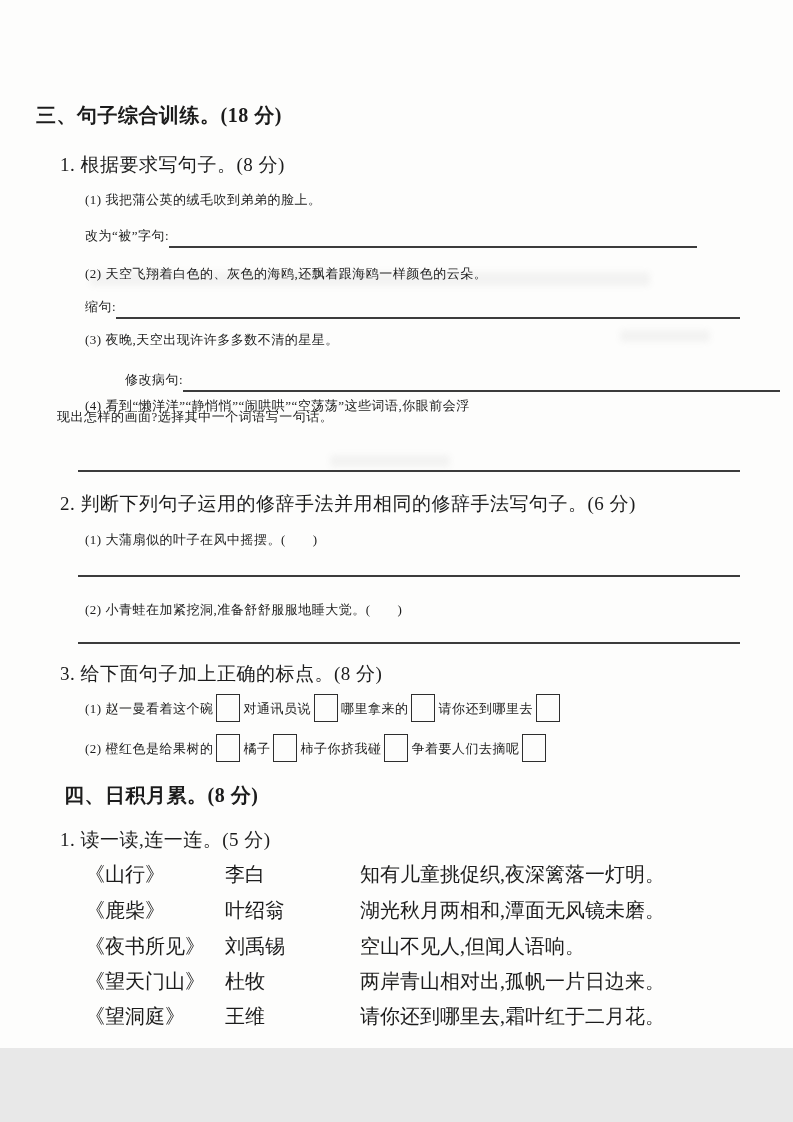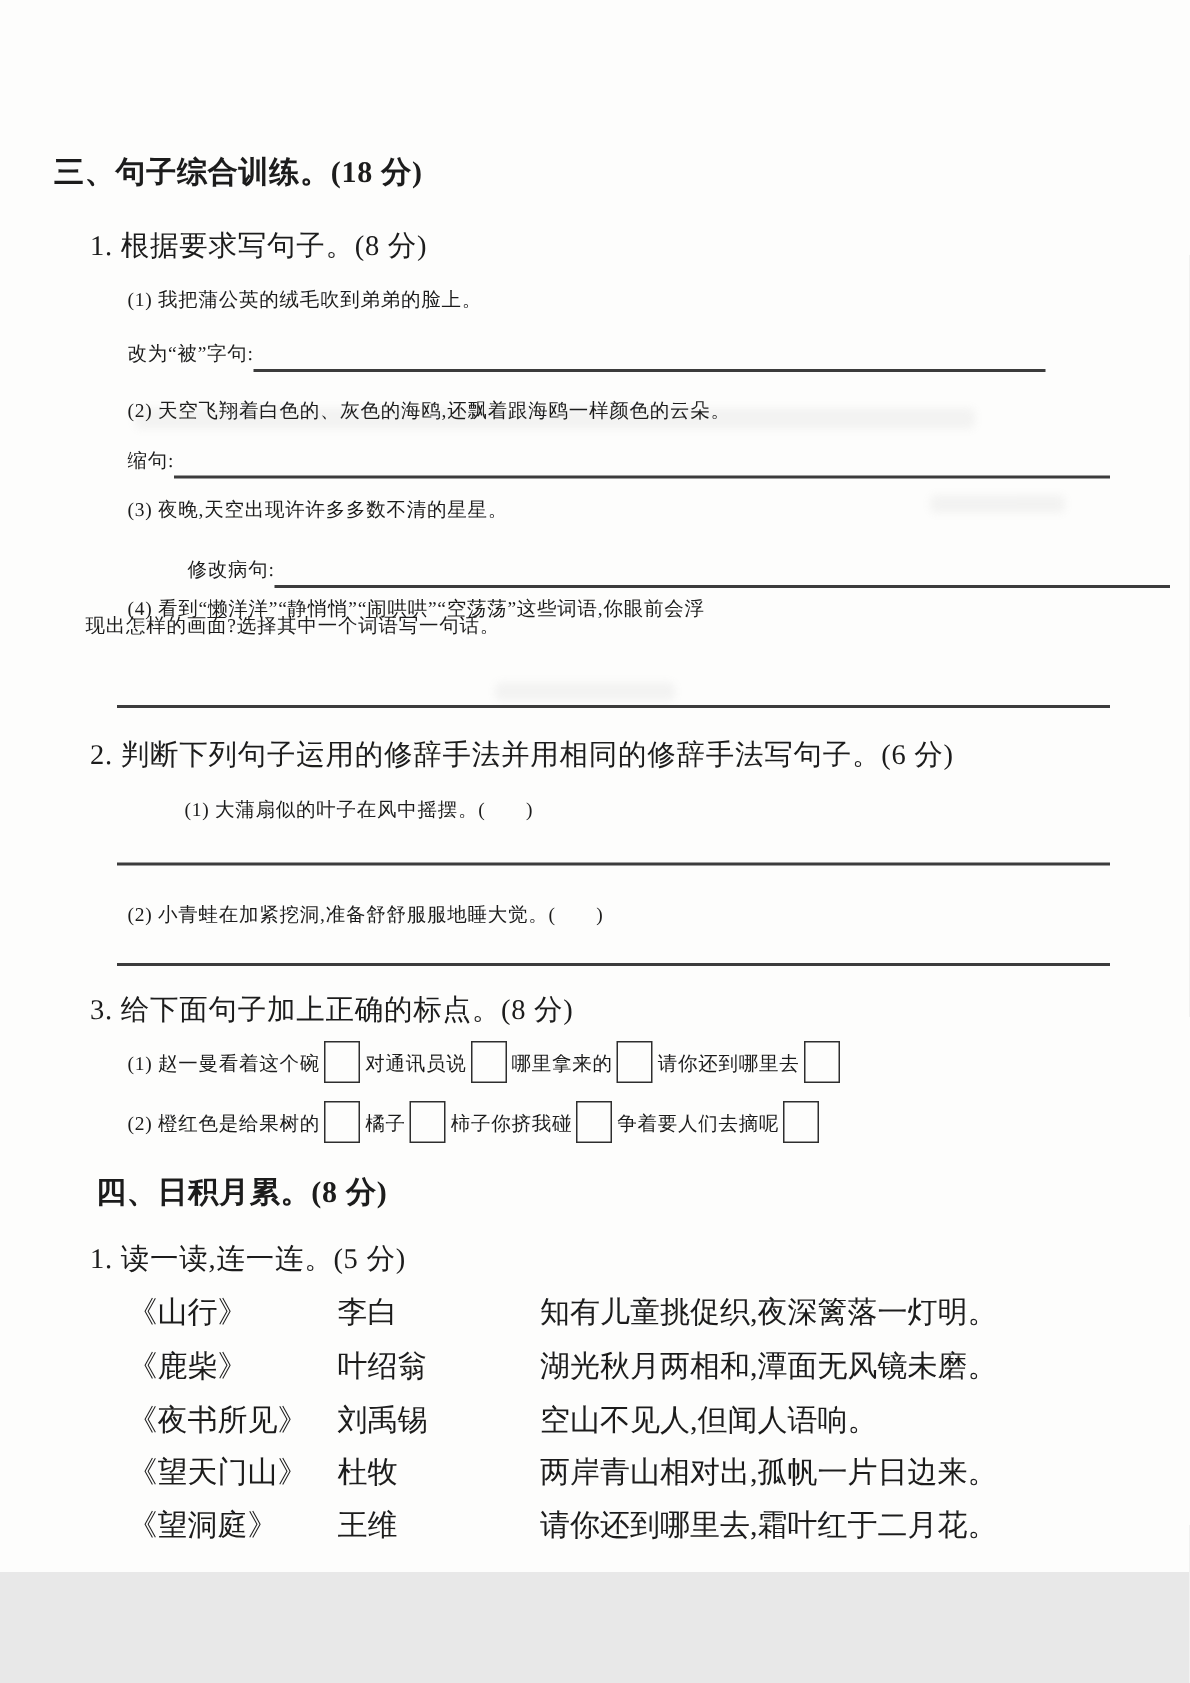--- a/index.html
+++ b/index.html
@@ -97,21 +97,21 @@
     <span class="fill" style="flex:1;"></span>
   </div>
 
   <div class="line" style="left:85px; top:394px;">(4) 看到“懒洋洋”“静悄悄”“闹哄哄”“空荡荡”这些词语,你眼前会浮</div>
   <div class="line" style="left:36px; top:405px;margin-left:21px;">现出怎样的画面?选择其中一个词语写一句话。</div>
 
   <div class="blank-line" style="left:78px; top:446px; width:662px;"></div>
 
   <div class="line q-label" style="left:60px; top:492px;">2. 判断下列句子运用的修辞手法并用相同的修辞手法写句子。(6 分)</div>
 
-  <div class="line" style="left:85px; top:528px;margin-left:38px;">(1) 大蒲扇似的叶子在风中摇摆。(　　)</div>
+  <div class="line" style="left:85px; top:528px;">(1) 大蒲扇似的叶子在风中摇摆。(　　)</div>
 
   <div class="blank-line" style="left:78px; top:551px; width:662px;"></div>
 
   <div class="line" style="left:85px; top:598px;">(2) 小青蛙在加紧挖洞,准备舒舒服服地睡大觉。(　　)</div>
 
   <div class="blank-line" style="left:78px; top:618px; width:662px;"></div>
 
   <div class="line q-label" style="left:60px; top:662px;">3. 给下面句子加上正确的标点。(8 分)</div>
 
   <div class="line" style="left:85px; top:694px;">

